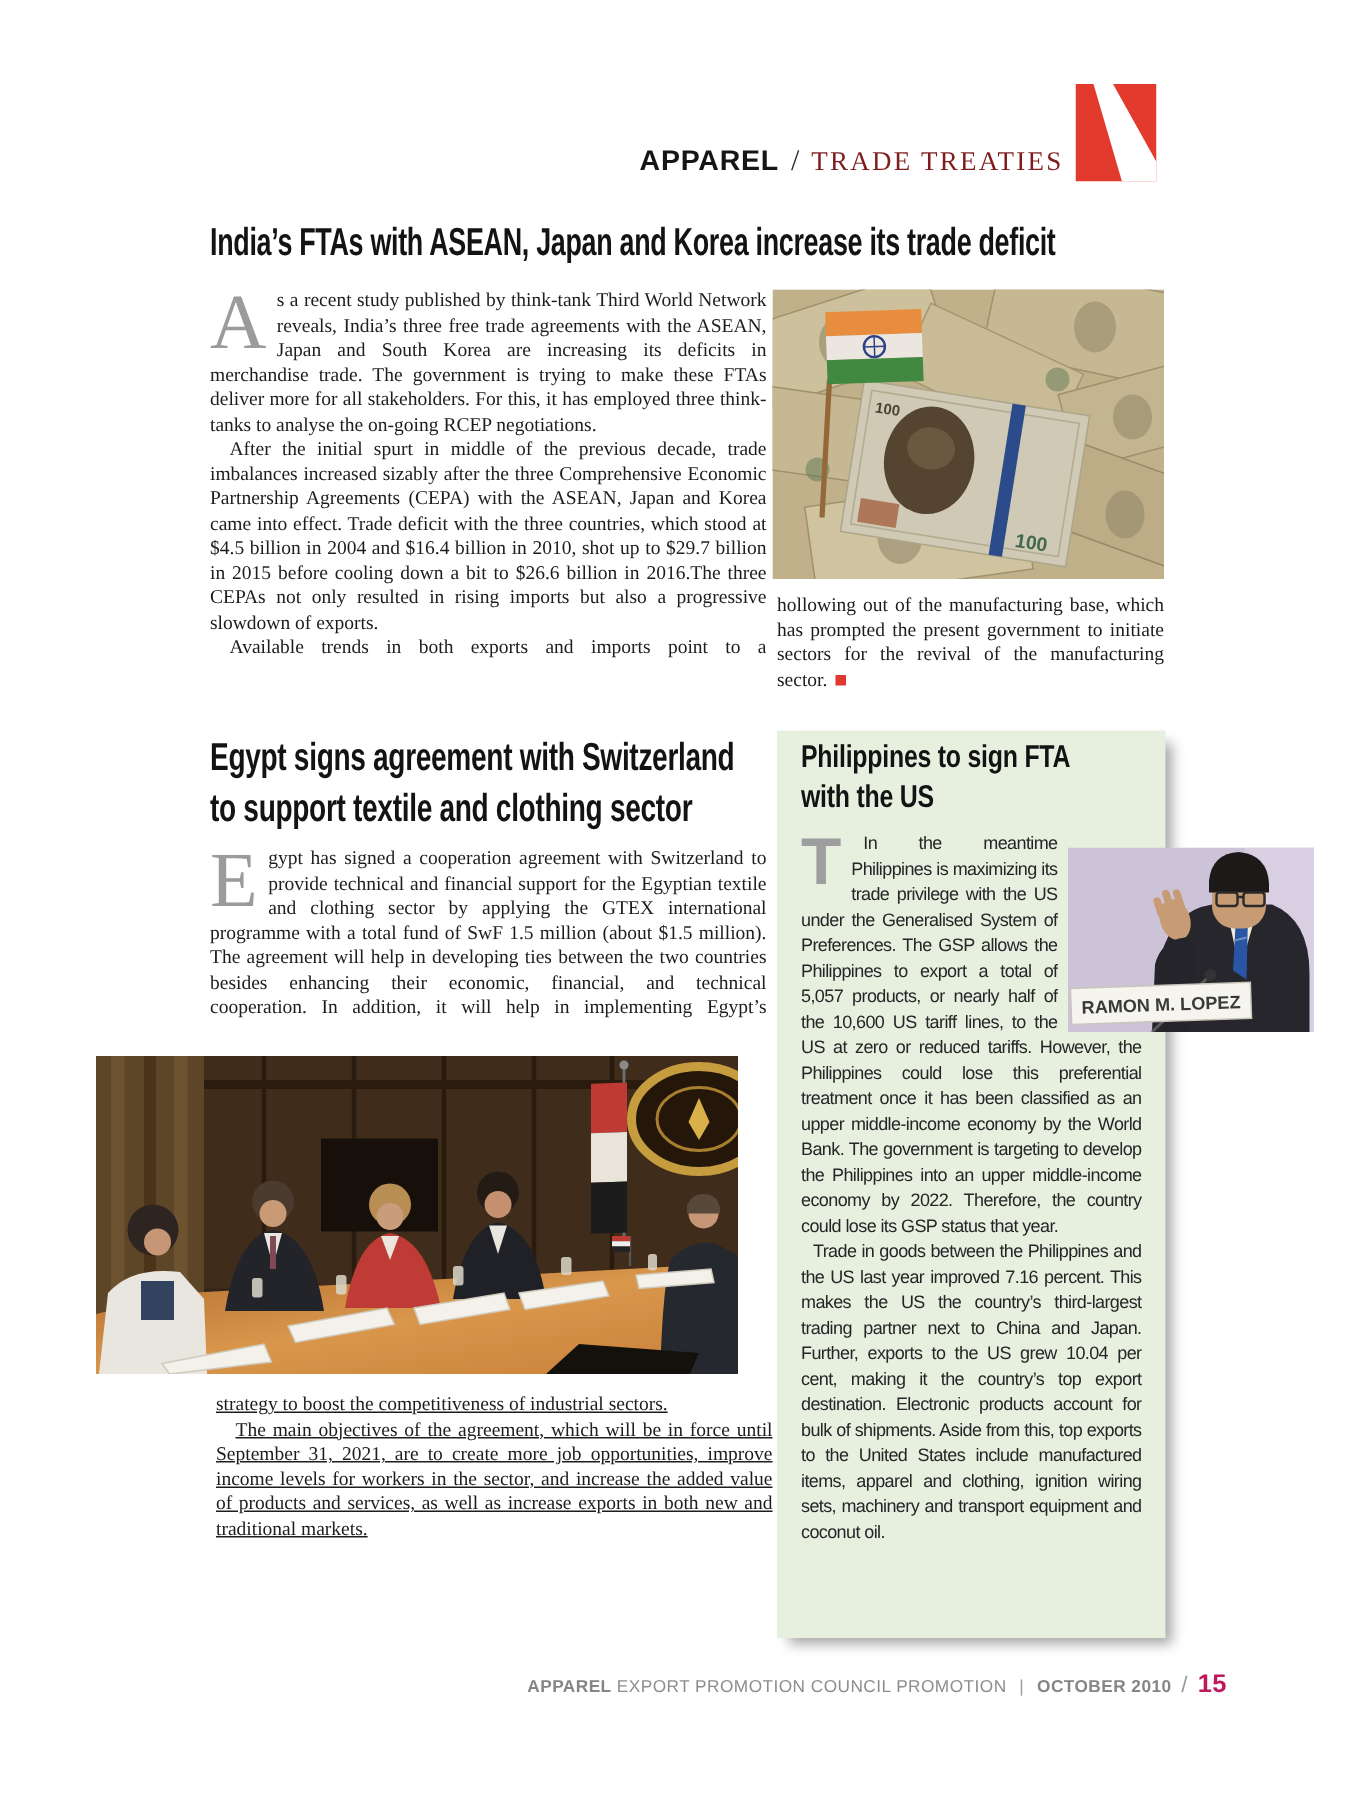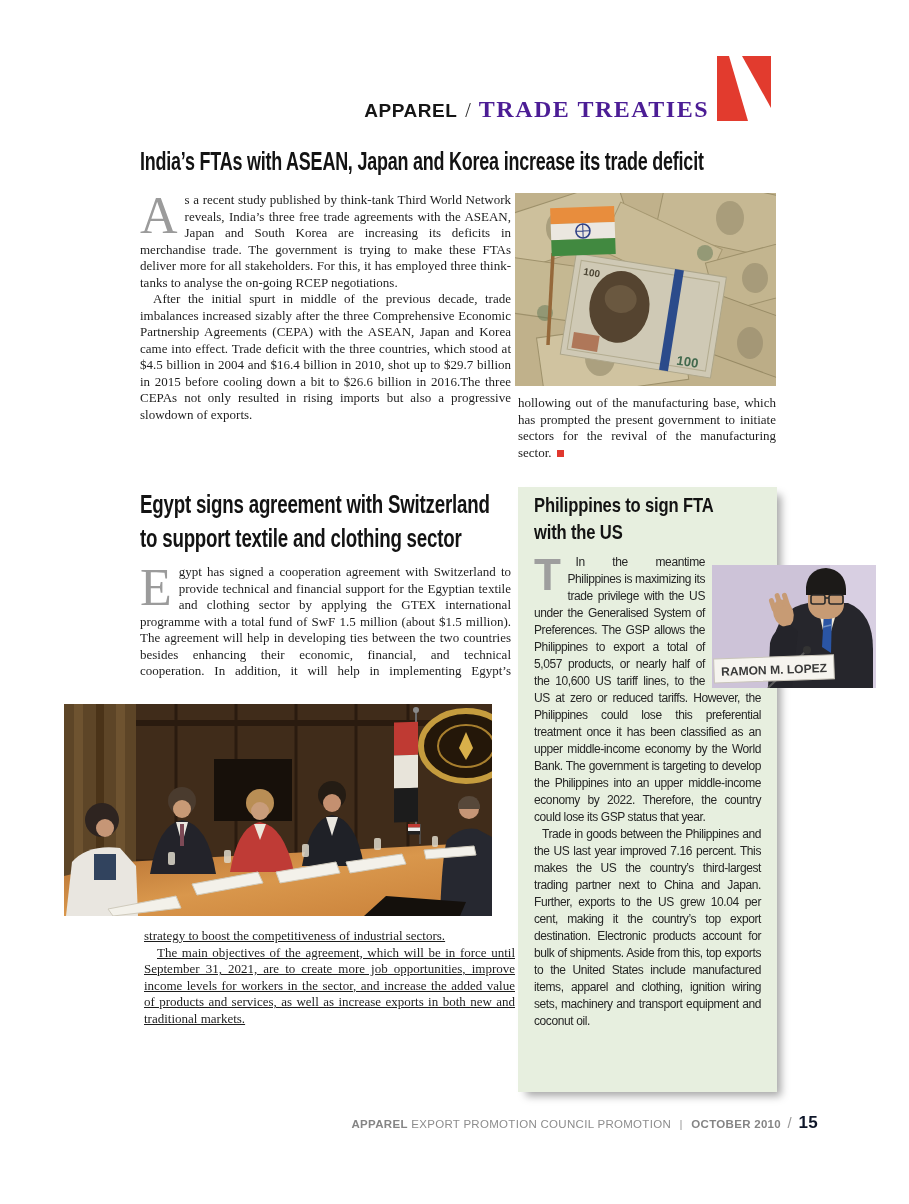--- a/index.html
+++ b/index.html
@@ -5,21 +5,21 @@
   html,body{margin:0;padding:0;background:#ffffff;}
   #page{
     position:relative;width:909px;height:1204px;background:#ffffff;overflow:hidden;
     font-family:"Liberation Serif","DejaVu Serif",serif;color:#1f1f1f;
   }
   .abs{position:absolute;}
 
   
   .brand{top:96px;right:200px;white-space:nowrap;text-align:right;}
   .brand .b1{font-family:"Liberation Sans","DejaVu Sans",sans-serif;font-weight:bold;font-size:19px;color:#161616;letter-spacing:.5px;}
-  .brand .b2{font-family:"Liberation Serif","DejaVu Serif",serif;font-size:24px;color:#4c1d95;letter-spacing:1.5px;font-weight:bold;}
+  .brand .b2{font-family:"Liberation Serif","DejaVu Serif",serif;font-size:18px;color:#7f1d1d;letter-spacing:1.5px;}
   .brand .sl{font-family:"Liberation Serif","DejaVu Serif",serif;font-size:20px;color:#2a2a2a;margin:0 4px;}
 
   
   .headline{font-family:"Liberation Sans","DejaVu Sans",sans-serif;font-weight:bold;color:#131313;transform-origin:left top;}
   .h-india{top:146px;left:140px;font-size:26px;line-height:30px;white-space:nowrap;transform:scaleX(.69);letter-spacing:-.3px;}
   .h-egypt{top:487px;left:140px;font-size:26px;line-height:34px;transform:scaleX(.72);letter-spacing:-.3px;}
   .h-egypt div{white-space:nowrap;}
   .h-phil{font-size:21px;line-height:27px;transform:scaleX(.79);letter-spacing:-.2px;}
   .h-phil div{white-space:nowrap;}
 
@@ -53,21 +53,21 @@
   .side-body p{margin:0;}
   .side-indent{text-indent:8px;}
   .photo-spacer{float:right;width:56px;height:127px;}
 
   
   .footer{top:1113px;right:91px;white-space:nowrap;font-family:"Liberation Sans","DejaVu Sans",sans-serif;
     font-size:11.5px;color:#8d8d8d;letter-spacing:.3px;}
   .footer .fb{font-weight:bold;color:#858585;}
   .footer .fsep{margin:0 5px;color:#9a9a9a;}
   .footer .fslash{font-size:15px;margin:0 3px;color:#9a9a9a;}
-  .footer .fpage{font-weight:bold;font-size:17px;color:#0f172a;}
+  .footer .fpage{font-weight:bold;font-size:17px;color:#be185d;}
 
   .logo{top:56px;left:717px;width:54px;height:65px;}
 </style>
 </head>
 <body>
 
 <div id="page">
 
   <div class="abs brand">
     <span class="b1">APPAREL</span>
@@ -80,20 +80,21 @@
       <rect width="54" height="65" fill="#e23b2e"></rect>
       <polygon points="12,0 25,0 54,52 54,65 31,65" fill="#ffffff"></polygon>
     </svg>
   </div>
 
   <div class="abs headline h-india">India’s FTAs with ASEAN, Japan and Korea increase its trade deficit</div>
 
   <div class="abs body-serif col-a1-left">
     <p><span class="dropcap-serif">A</span><span>s a recent study published by think-tank Third World Network reveals, India’s three free trade agreements with the ASEAN, Japan and South Korea are increasing its deficits in merchandise trade. The government is trying to make these FTAs deliver more for all stakeholders. For this, it has employed three think-tanks to analyse the on-going RCEP negotiations.</span></p>
     <p class="indent">After the initial spurt in middle of the previous decade, trade imbalances increased sizably after the three Comprehensive Economic Partnership Agreements (CEPA) with the ASEAN, Japan and Korea came into effect. Trade deficit with the three countries, which stood at $4.5 billion in 2004 and $16.4 billion in 2010, shot up to $29.7 billion in 2015 before cooling down a bit to $26.6 billion in 2016.The three CEPAs not only resulted in rising imports but also a progressive slowdown of exports.</p>
+    <p class="indent stretch">Available trends in both exports and imports point to a</p>
   </div>
 
   <div class="abs money photo">
     <svg width="261" height="193" viewBox="0 0 261 193">
       <rect width="261" height="193" fill="#c8b992"></rect>
       <g>
         <rect x="-12" y="8" width="125" height="56" fill="#d6c9a4" stroke="#a3966f" transform="rotate(-18 40 35)"></rect>
         <rect x="145" y="-8" width="135" height="62" fill="#cfc19b" stroke="#a3966f" transform="rotate(12 210 22)"></rect>
         <rect x="90" y="30" width="112" height="52" fill="#d2c49e" stroke="#ab9d75" transform="rotate(25 145 55)"></rect>
         <rect x="195" y="55" width="115" height="52" fill="#cbbd96" stroke="#a3966f" transform="rotate(-15 250 80)"></rect>

